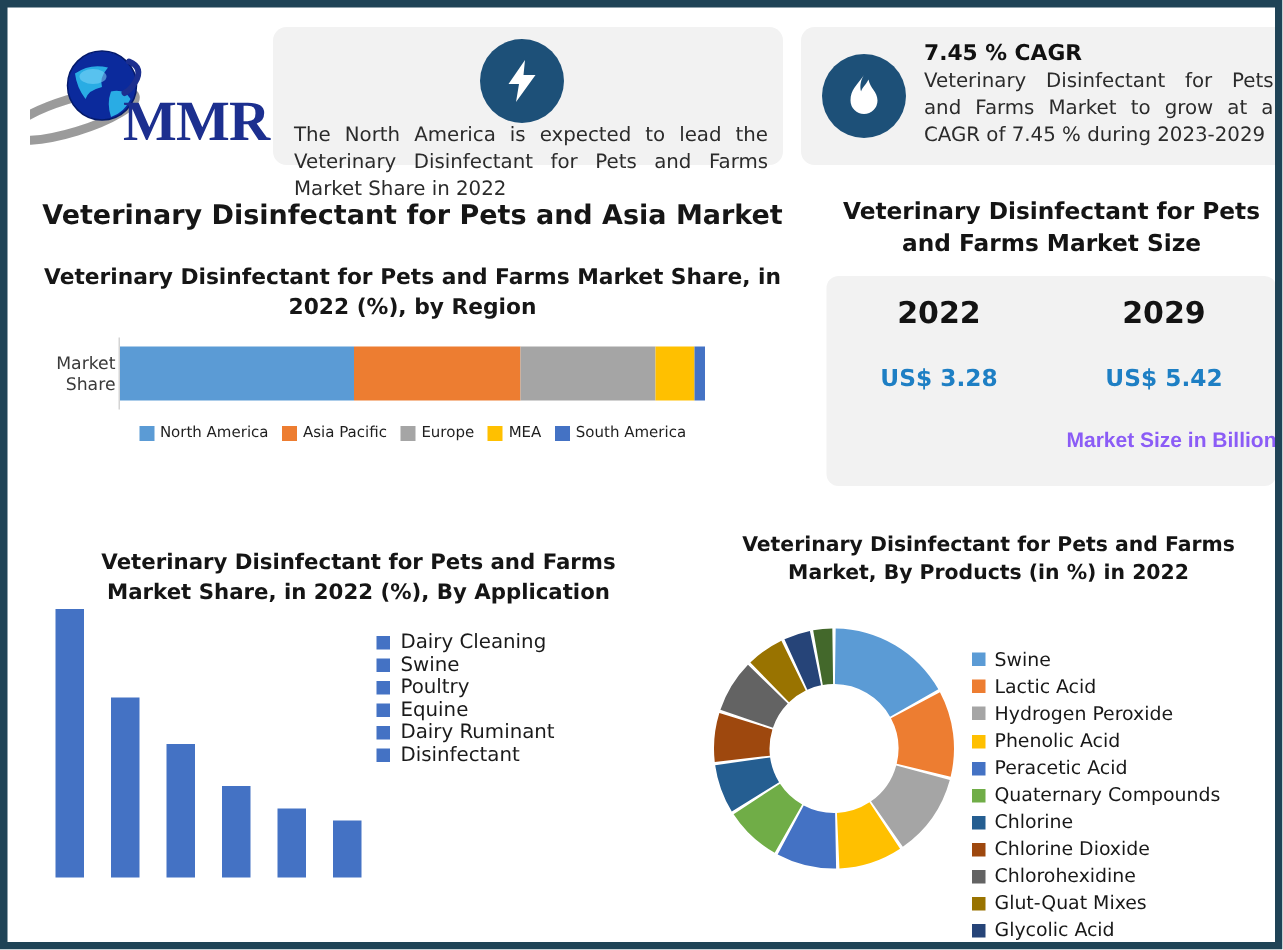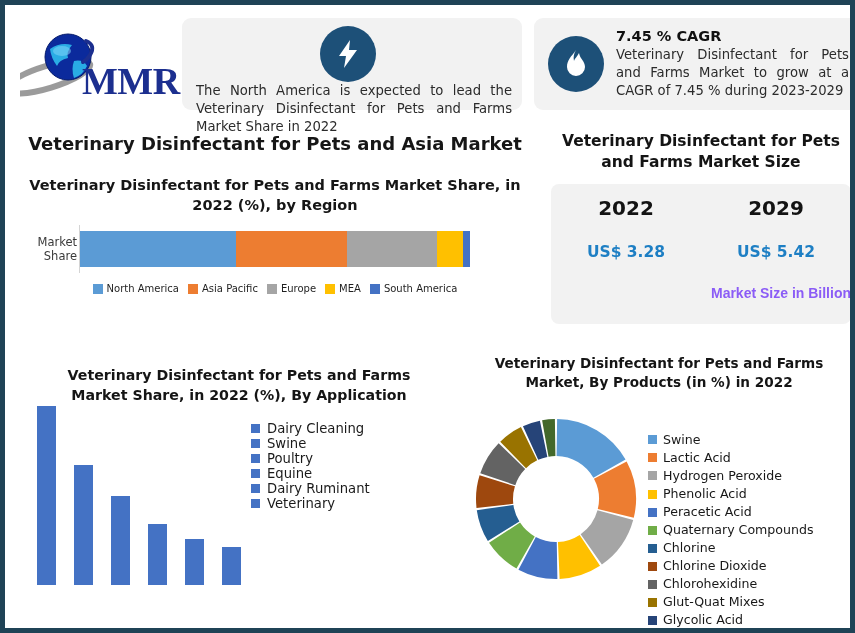--- a/index.html
+++ b/index.html
@@ -390,21 +390,21 @@
           <div class="app-lg-item">
             <span class="app-lg-swatch" style="background: rgb(68, 114, 196);"></span>
             <span>Equine</span>
           </div>
           <div class="app-lg-item">
             <span class="app-lg-swatch" style="background: rgb(68, 114, 196);"></span>
             <span>Dairy Ruminant</span>
           </div>
           <div class="app-lg-item">
             <span class="app-lg-swatch" style="background: rgb(68, 114, 196);"></span>
-            <span>Veterinary</span>
+            <span>Disinfectant</span>
           </div>
         </div>
     </div>
   </div>
 
   <div class="prod-panel">
     <div class="prod-title">Veterinary Disinfectant for Pets and Farms Market, By Products (in %) in 2022</div>
     <div class="prod-body">
       <div class="donut-wrap">
         <svg id="donut" width="172" height="172" viewBox="0 0 172 172">

